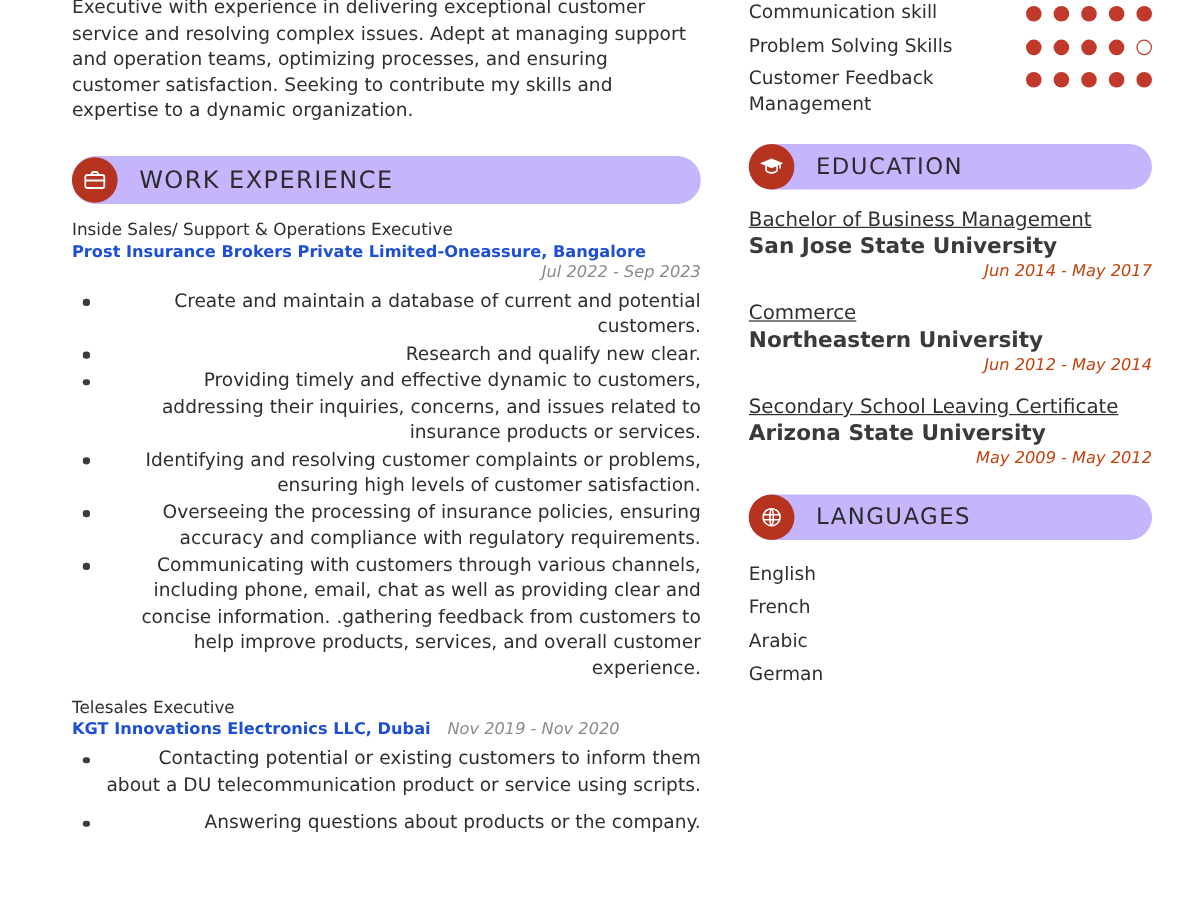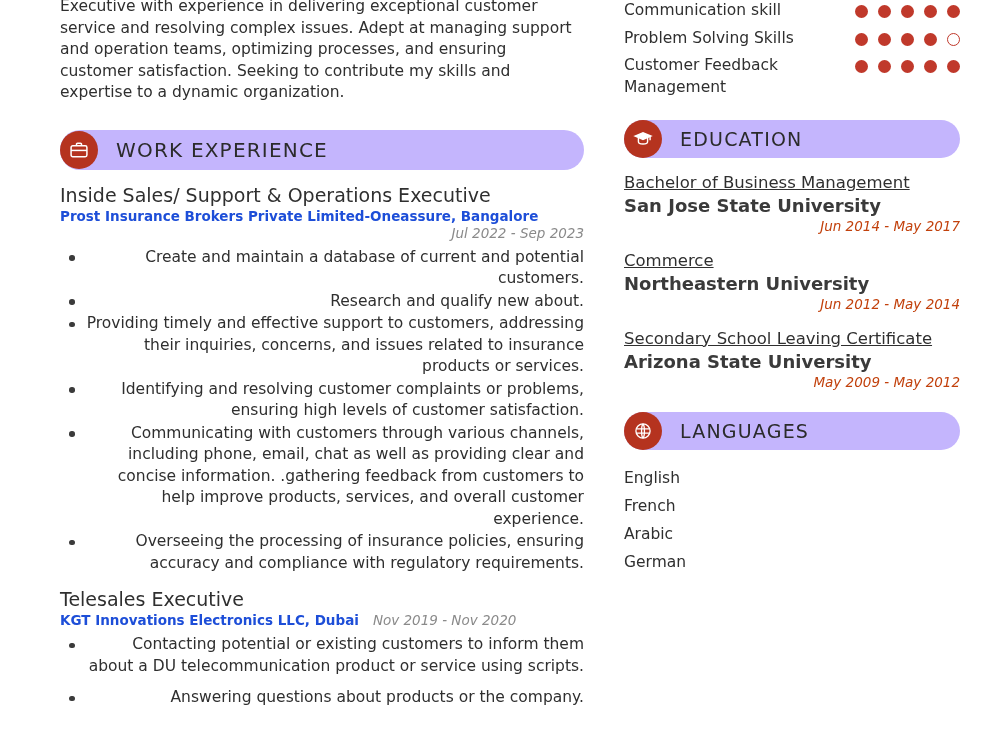--- a/index.html
+++ b/index.html
@@ -75,21 +75,21 @@
   }
   .col-right .section-head {
     height: 38px;
     margin: 22px 0 14px 0;
   }
   .col-right .section-head .title { font-size: 19px; }
 
   
   .job { margin-bottom: 14px; }
   .job-title {
-    font-size: 19px;
+    font-size: 14px;
     color: #2f2f2f;
     margin: 6px 0 2px 0;
   }
   .job-line {
     display: flex;
     align-items: baseline;
     flex-wrap: wrap;
     gap: 14px;
   }
   .job-company {
@@ -217,25 +217,25 @@
       </span>
       <span class="title">WORK EXPERIENCE</span>
     </div>
 
     <div class="job">
       <div class="job-title">Inside Sales/ Support &amp; Operations Executive</div>
       <div class="job-company">Prost Insurance Brokers Private Limited-Oneassure, Bangalore</div>
       <span class="dates-right">Jul 2022 - Sep 2023</span>
       <ul class="bullets">
         <li>Create and maintain a database of current and potential customers.</li>
-        <li>Research and qualify new about.</li>
-        <li>Providing timely and effective support to customers, addressing their inquiries, concerns, and issues related to insurance products or services.</li>
+        <li>Research and qualify new clear.</li>
+        <li>Providing timely and effective dynamic to customers, addressing their inquiries, concerns, and issues related to insurance products or services.</li>
         <li>Identifying and resolving customer complaints or problems, ensuring high levels of customer satisfaction.</li>
+        <li>Overseeing the processing of insurance policies, ensuring accuracy and compliance with regulatory requirements.</li>
         <li>Communicating with customers through various channels, including phone, email, chat as well as providing clear and concise information. .gathering feedback from customers to help improve products, services, and overall customer experience.</li>
-        <li>Overseeing the processing of insurance policies, ensuring accuracy and compliance with regulatory requirements.</li>
       </ul>
     </div>
 
     <div class="job">
       <div class="job-title">Telesales Executive</div>
       <div class="job-line">
         <span class="job-company">KGT Innovations Electronics LLC, Dubai</span>
         <span class="job-dates">Nov 2019 - Nov 2020</span>
       </div>
       <ul class="bullets">

